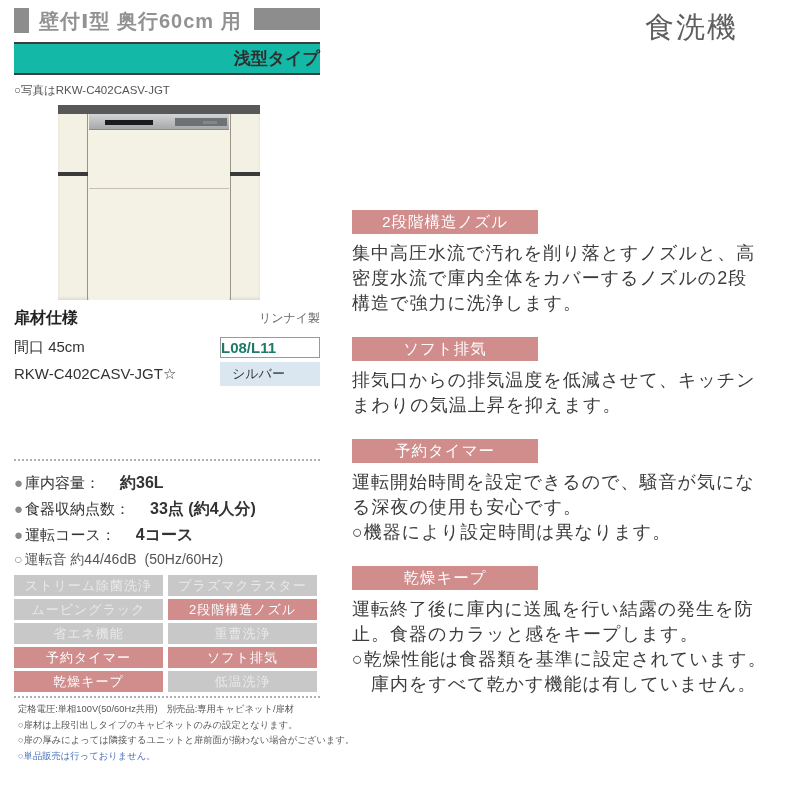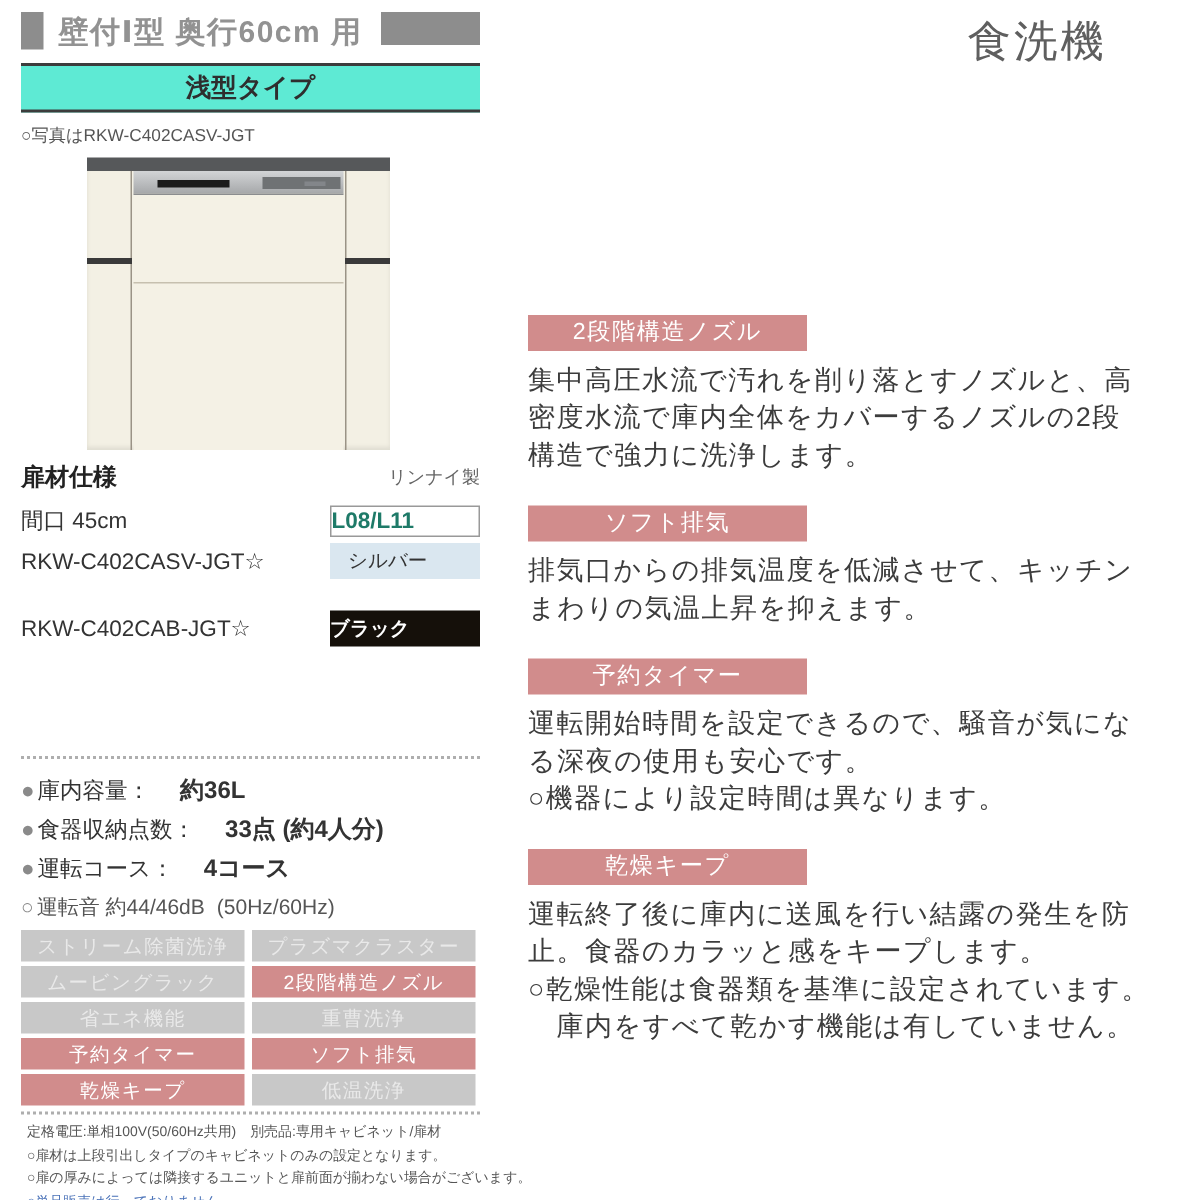--- a/index.html
+++ b/index.html
@@ -12,21 +12,21 @@
     font-family:"Liberation Sans","DejaVu Sans",sans-serif;color:#333;}
   .page{position:relative;width:800px;height:800px;}
 
   
   .left-col{position:absolute;left:14px;top:8px;width:306px;}
   .top-header{display:flex;align-items:flex-start;height:26px;}
   .hdr-sq{width:15px;height:25px;background:var(--header-gray);flex:0 0 auto;}
   .hdr-title{font-size:20px;font-weight:bold;color:#929292;margin-left:10px;letter-spacing:1px;white-space:nowrap;}
   .hdr-bar{width:66px;height:22px;background:var(--header-gray);margin-left:12px;flex:0 0 auto;}
   .type-bar{margin-top:8px;border-top:2px solid #3c3c3c;border-bottom:2px solid #3c3c3c;
-    background:#5eead4;text-align:center;font-size:17px;font-weight:bold;color:#2e2e2e;padding:3px 0;}
+    background:#14b8a6;text-align:right;font-size:17px;font-weight:bold;color:#2e2e2e;padding:3px 0;}
   .photo-caption{margin-top:8px;font-size:11.5px;color:#555;}
 
   
   .photo{position:relative;width:218px;height:200px;margin:4px 0 0 36px;background:#fff;}
   .ph-counter{position:absolute;top:3px;left:8px;right:8px;height:9px;background:#56585a;}
   .ph-cabinet{position:absolute;top:12px;left:8px;right:8px;bottom:2px;background:#f3f0e4;
     box-shadow:inset 0 -2px 3px rgba(0,0,0,.08);}
   .ph-panel-l{position:absolute;top:0;left:0;width:30px;height:100%;border-right:1px solid #9a9386;}
   .ph-panel-r{position:absolute;top:0;right:0;width:30px;height:100%;border-left:1px solid #9a9386;}
   .ph-seam-l,.ph-seam-r{position:absolute;top:58px;width:30px;height:4px;background:#3a3a3a;}
@@ -130,24 +130,20 @@
         <span class="ds-maker">リンナイ製</span>
       </div>
       <div class="ds-row">
         <span class="ds-width">間口 45cm</span>
         <span class="chip chip-code">L08/L11</span>
       </div>
       <div class="ds-row row-gap">
         <span class="ds-model">RKW-C402CASV-JGT☆</span>
         <span class="chip chip-silver">シルバー</span>
       </div>
-      <div class="ds-row row-gap-lg">
-        <span class="ds-model">RKW-C402CAB-JGT☆</span>
-        <span class="chip chip-black">ブラック</span>
-      </div>
     </div>
 
     <div class="dotted"></div>
 
     <ul class="specs" id="specs">
         <li><span class="bullet">●</span><span class="lab">庫内容量：</span><span class="val">約36L</span></li>
         <li><span class="bullet">●</span><span class="lab">食器収納点数：</span><span class="val">33点 (約4人分)</span></li>
         <li><span class="bullet">●</span><span class="lab">運転コース：</span><span class="val">4コース</span></li>
         <li class="muted"><span class="bullet">○</span><span class="lab">運転音 約44/46dB</span><span class="val">(50Hz/60Hz)</span></li>
       </ul>

